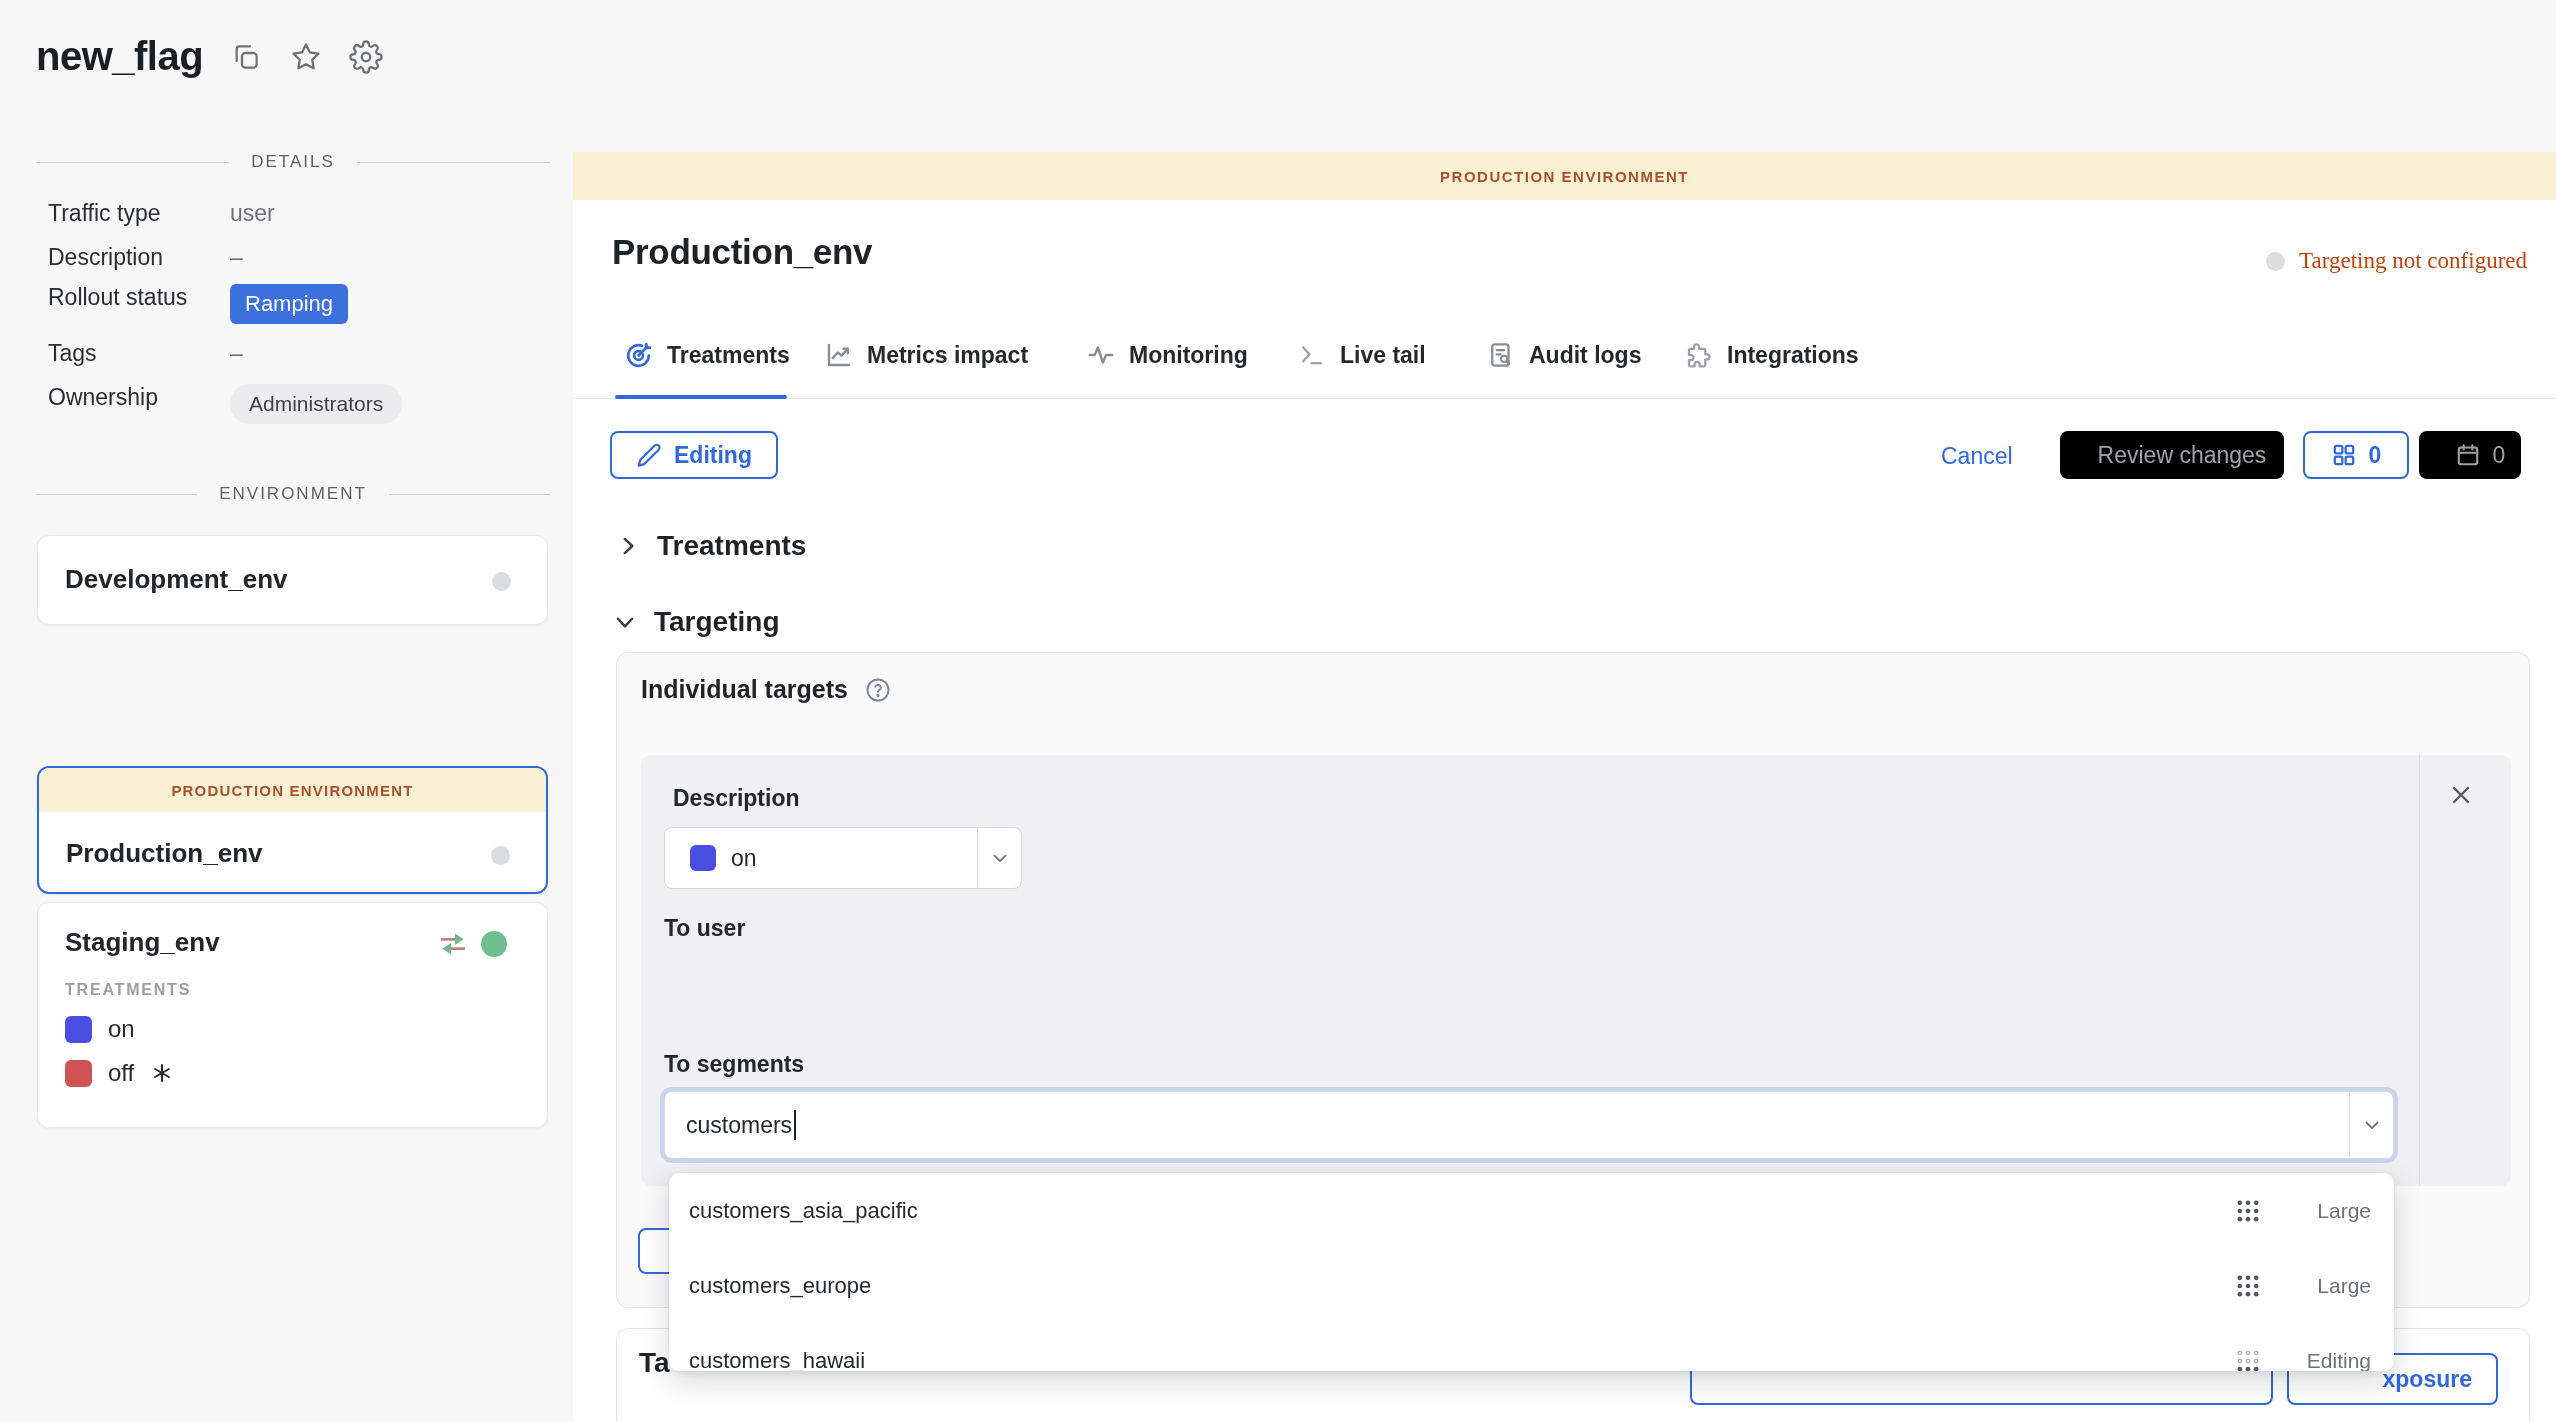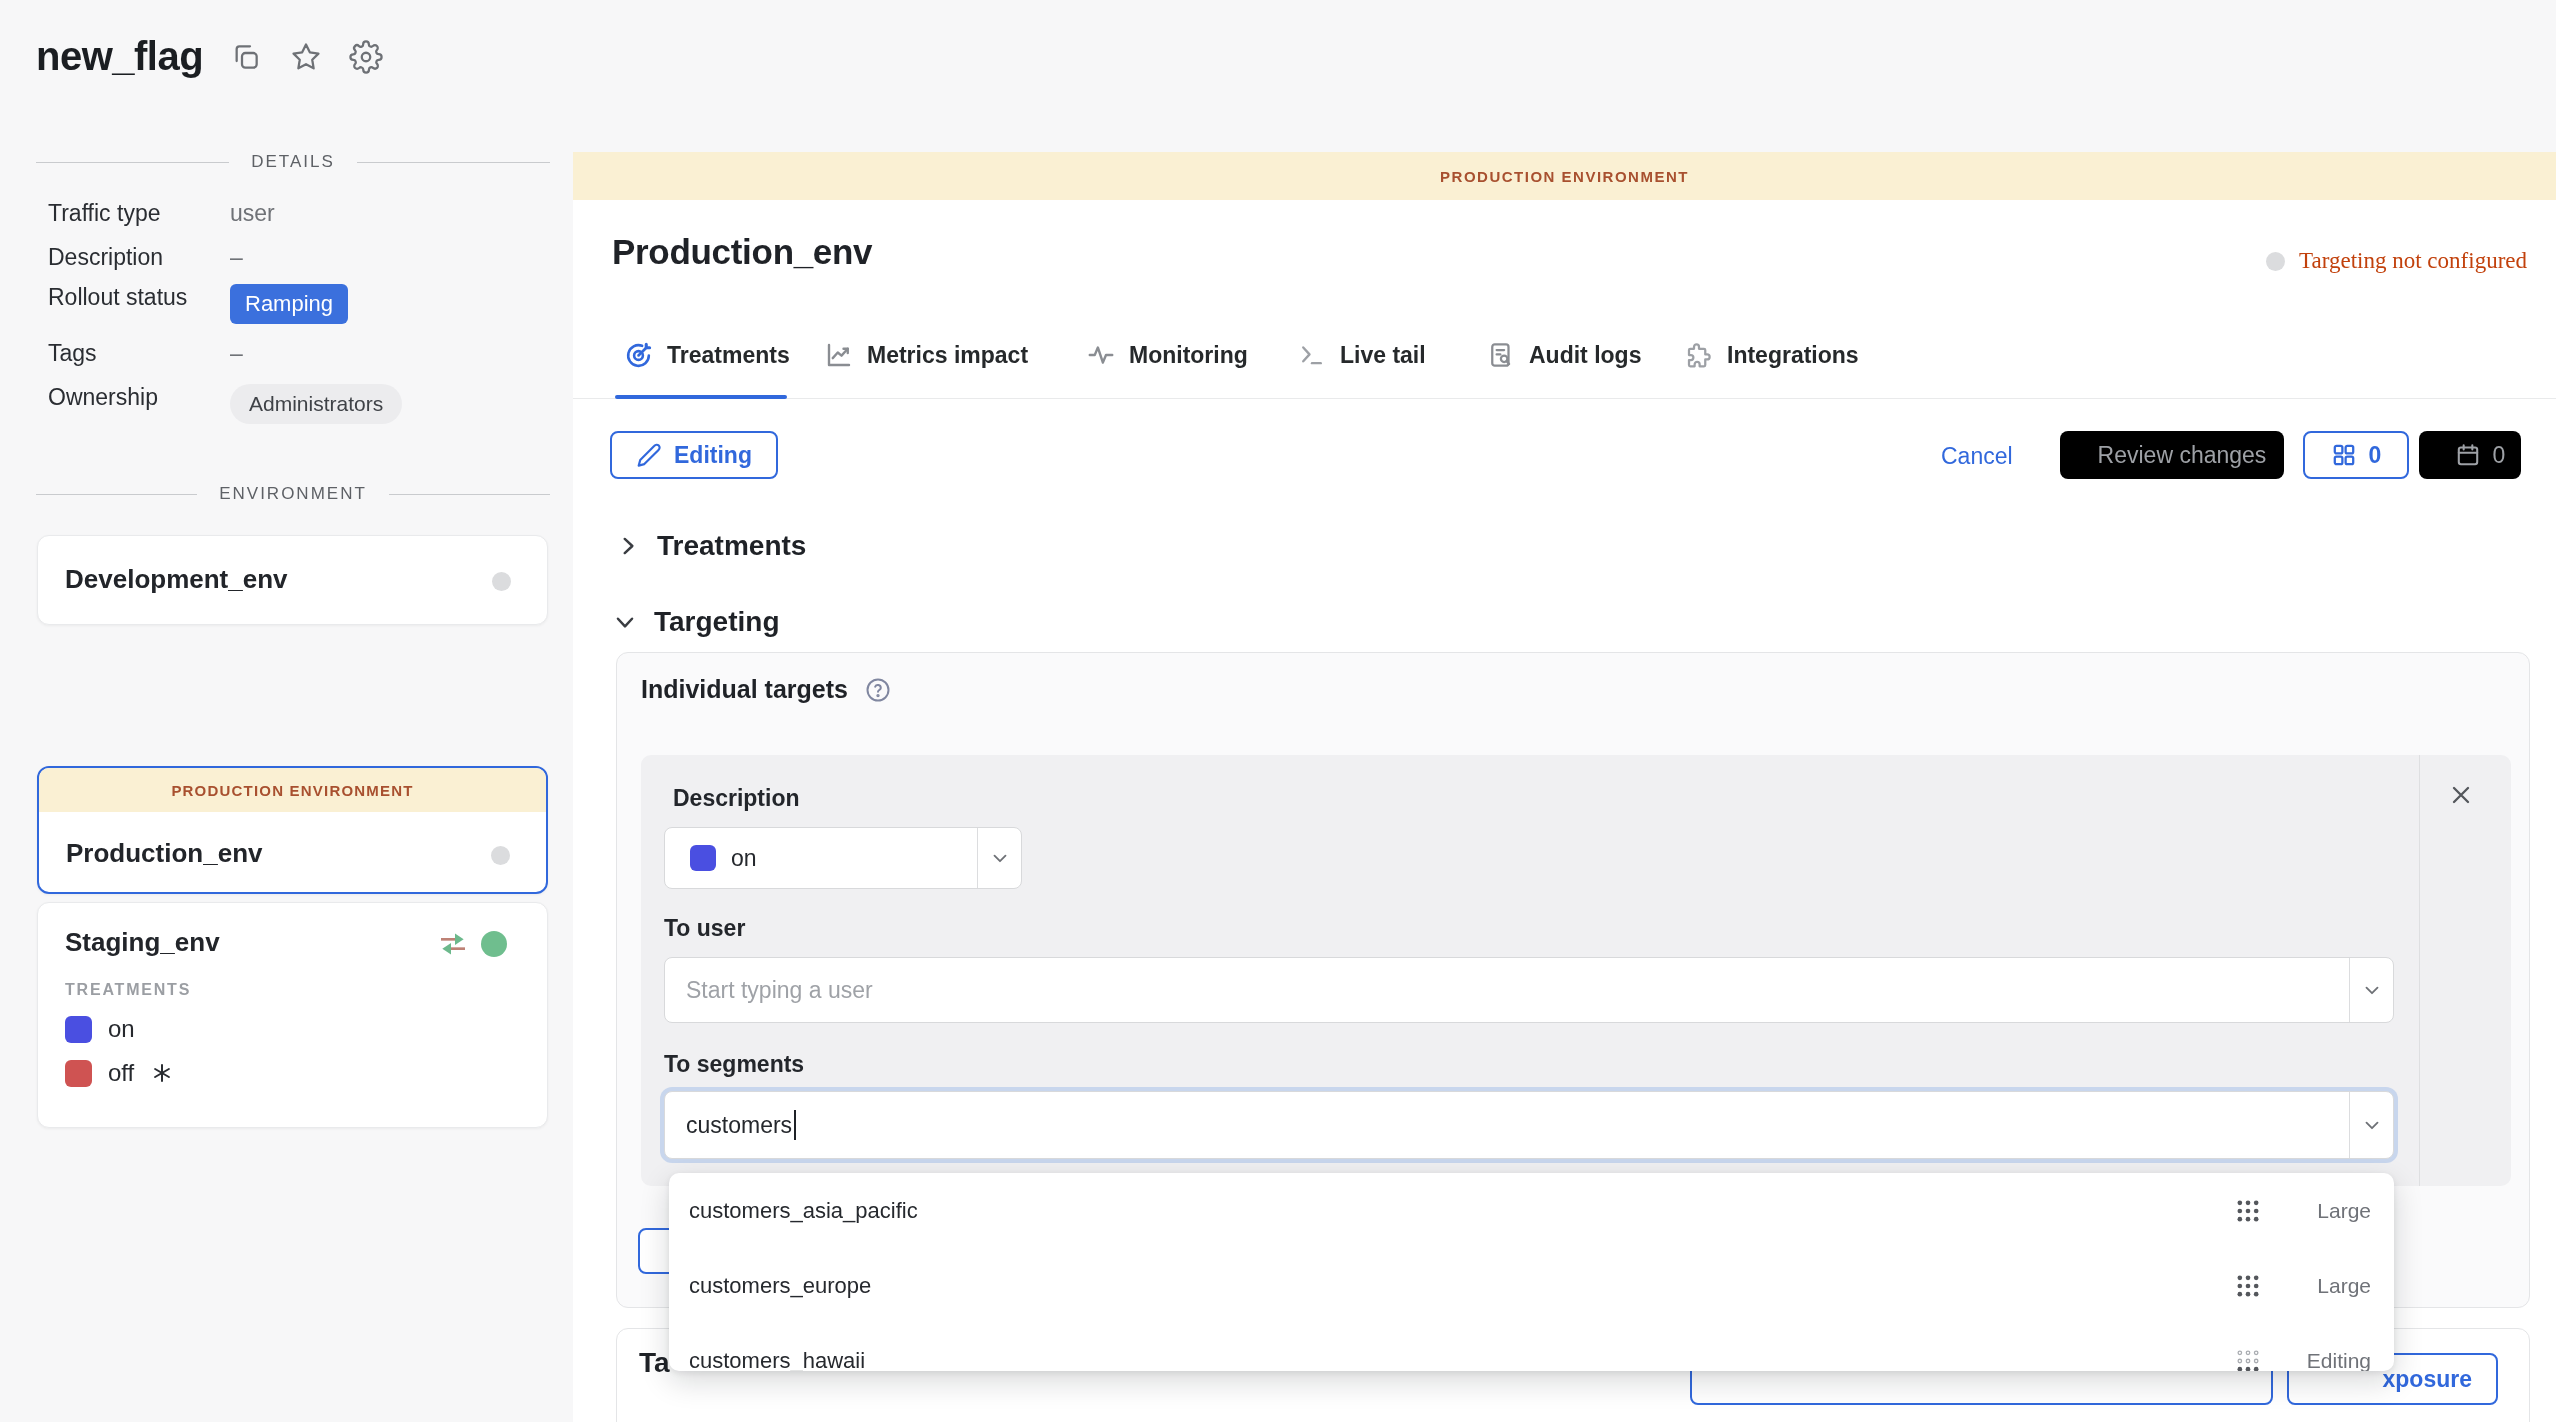--- a/index.html
+++ b/index.html
@@ -335,28 +335,20 @@
         <span style="width:26px; height:26px; border-radius:6px; background:#4A4FE1; margin-left:25px;"></span>
         <span class="input-text" style="margin-left:15px;">on</span>
         <span class="chev-zone">
           <svg width="22" height="22" viewBox="0 0 24 24" fill="none" stroke="#6E7176" stroke-width="2" stroke-linecap="round" stroke-linejoin="round">
               <path d="M6 9.5 12 15.5 18 9.5"></path>
             </svg>
         </span>
       </div>
 
       <span class="fld-label" style="left:23px; top:160px;">To user</span>
-      <div class="sel" style="left:23px; top:202px; width:1730px; height:66px;">
-        <span class="placeholder" style="margin-left:21px;">Start typing a user</span>
-        <span class="chev-zone">
-          <svg width="22" height="22" viewBox="0 0 24 24" fill="none" stroke="#6E7176" stroke-width="2" stroke-linecap="round" stroke-linejoin="round">
-              <path d="M6 9.5 12 15.5 18 9.5"></path>
-            </svg>
-        </span>
-      </div>
 
       <span class="fld-label" style="left:23px; top:296px;">To segments</span>
       <div class="sel focus-ring" style="left:23px; top:336px; width:1730px; height:68px;">
         <span class="input-text" style="margin-left:21px;">customers</span>
         <span class="cursor-bar"></span>
         <span class="chev-zone">
           <svg width="22" height="22" viewBox="0 0 24 24" fill="none" stroke="#6E7176" stroke-width="2" stroke-linecap="round" stroke-linejoin="round">
               <path d="M6 9.5 12 15.5 18 9.5"></path>
             </svg>
         </span>

